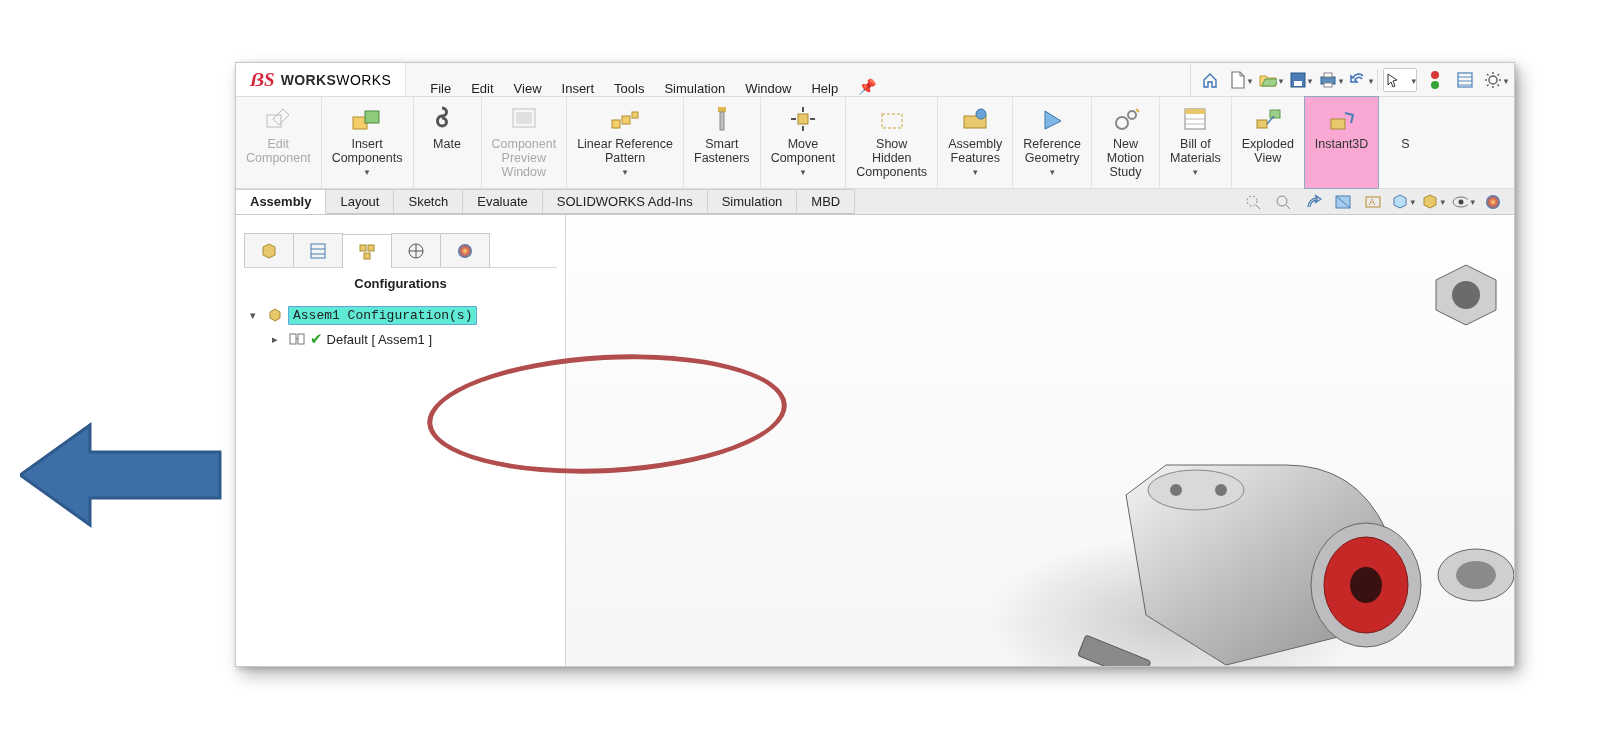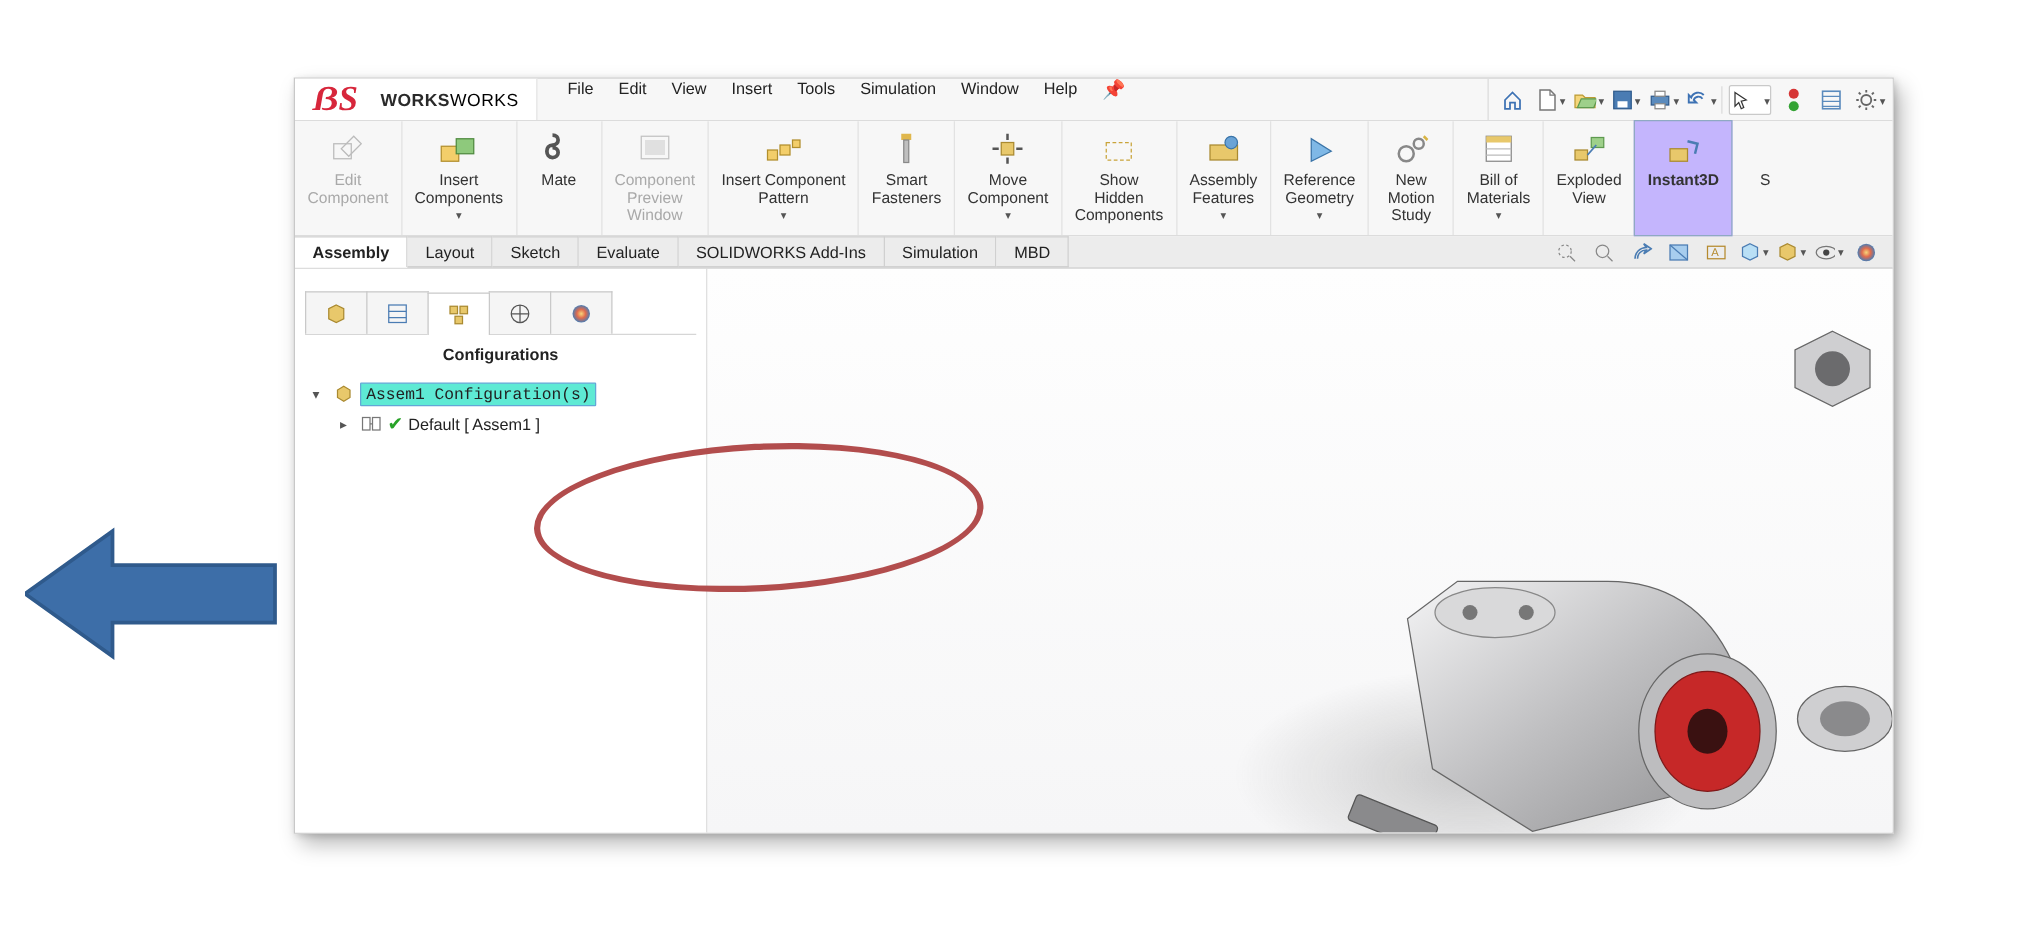--- a/index.html
+++ b/index.html
@@ -11,38 +11,38 @@
     background:#fff; border:1px solid #c8c8c8;
     box-shadow: 6px 8px 16px rgba(0,0,0,0.28), 2px 2px 6px rgba(0,0,0,0.18);
   }
 
   
   .menubar { display:flex; align-items:stretch; border-bottom:1px solid #dcdcdc; height:34px; background:#f7f7f7; }
   .logo-box {
     display:flex; align-items:center; padding:0 14px; background:#fff; border-right:1px solid #e2e2e2;
     font-weight:600;
   }
-  .logo-box .ds { color:#d7263b; font-style:italic; font-size:28px; font-weight:700; margin-right:18px; font-family:Georgia,serif;}
+  .logo-box .ds { color:#d7263b; font-style:italic; font-size:19px; font-weight:700; margin-right:6px; font-family:Georgia,serif;}
   .logo-box .solid { color:#2a2a2a; font-size:14px; letter-spacing:0.4px; }
   .logo-box .works { color:#000000; font-size:14px; letter-spacing:0.4px; font-weight:500;}
-  .menus { display:flex; align-items:flex-start; flex:1; padding-left:14px; }
+  .menus { display:flex; align-items:flex-end; flex:1; padding-left:14px; }
   .menus span { padding:0 10px; color:#222; cursor:default; }
   .pin { color:#1a7dc9; font-size:15px; padding:0 10px; }
   .quickbar { display:flex; align-items:center; border-left:1px solid #dcdcdc; padding:0 4px; }
   .qb { width:24px; height:24px; margin:0 3px; display:flex; align-items:center; justify-content:center; border-radius:2px; position:relative;}
   .qb .dd { font-size:9px; color:#555; position:relative; left:2px; top:1px;}
   .qb-sep { width:1px; height:22px; background:#dcdcdc; margin:0 2px;}
   .qb.selbox { border:1px solid #c9c9c9; background:#fff; padding:0 2px; width:34px; justify-content:space-between;}
 
   
   .ribbon { display:flex; align-items:stretch; border-bottom:1px solid #dcdcdc; background:#f7f7f7; }
   .rib-group { display:flex; flex-direction:column; align-items:center; justify-content:flex-start;
     padding:4px 10px 4px; border-right:1px solid #e2e2e2; min-width:68px; text-align:center; color:#333;}
   .rib-group.disabled { color:#a9a9a9; }
-  .rib-group.active { background:#c4b5fd; border:1px solid #8fa9c3; margin:-1px 0 -1px -1px;font-weight:bold;}
+  .rib-group.active { background:#f9a8d4; border:1px solid #8fa9c3; margin:-1px 0 -1px -1px;}
   .rib-group.partial { border-right:none; padding-right:14px; min-width:28px; }
   .rib-icon { width:32px; height:32px; margin:2px auto 2px; display:flex; align-items:center; justify-content:center;}
   .rib-label { font-size:12.5px; line-height:14px; }
   .rib-group .small-dd { font-size:9px; color:#555; margin-top:2px; }
 
   
   .tabrow { display:flex; align-items:stretch; height:26px; background:#ececec; border-bottom:1px solid #c8c8c8;}
   .tab { padding:4px 14px 0; border-right:1px solid #d0d0d0; color:#222; background:#ececec; border-top:1px solid #d0d0d0; border-bottom:1px solid #c8c8c8;}
   .tab.active { background:#fff; font-weight:700; border-bottom:1px solid #fff; }
   .view-toolbar { margin-left:auto; display:flex; align-items:center; padding:0 6px;}
@@ -221,21 +221,21 @@
 Window</div>
     </div>
     <div class="rib-group">
       <div class="rib-icon">
           <svg width="30" height="26">
             <rect x="2" y="14" width="8" height="8" fill="#f3ce6a" stroke="#b28f2e"></rect>
             <rect x="12" y="10" width="8" height="8" fill="#f3ce6a" stroke="#b28f2e"></rect>
             <rect x="22" y="6" width="6" height="6" fill="#f3ce6a" stroke="#b28f2e"></rect>
           </svg>
         </div>
-      <div class="rib-label" style="white-space:pre-line">Insert Component
+      <div class="rib-label" style="white-space:pre-line">Linear Reference
 Pattern</div>
       <div class="small-dd">▾</div>
     </div>
     <div class="rib-group">
       <div class="rib-icon">
           <svg width="26" height="28">
             <rect x="9" y="2" width="8" height="5" fill="#e0b74d"></rect>
             <rect x="11" y="7" width="4" height="18" fill="#bfbfbf" stroke="#888"></rect>
           </svg>
         </div>

